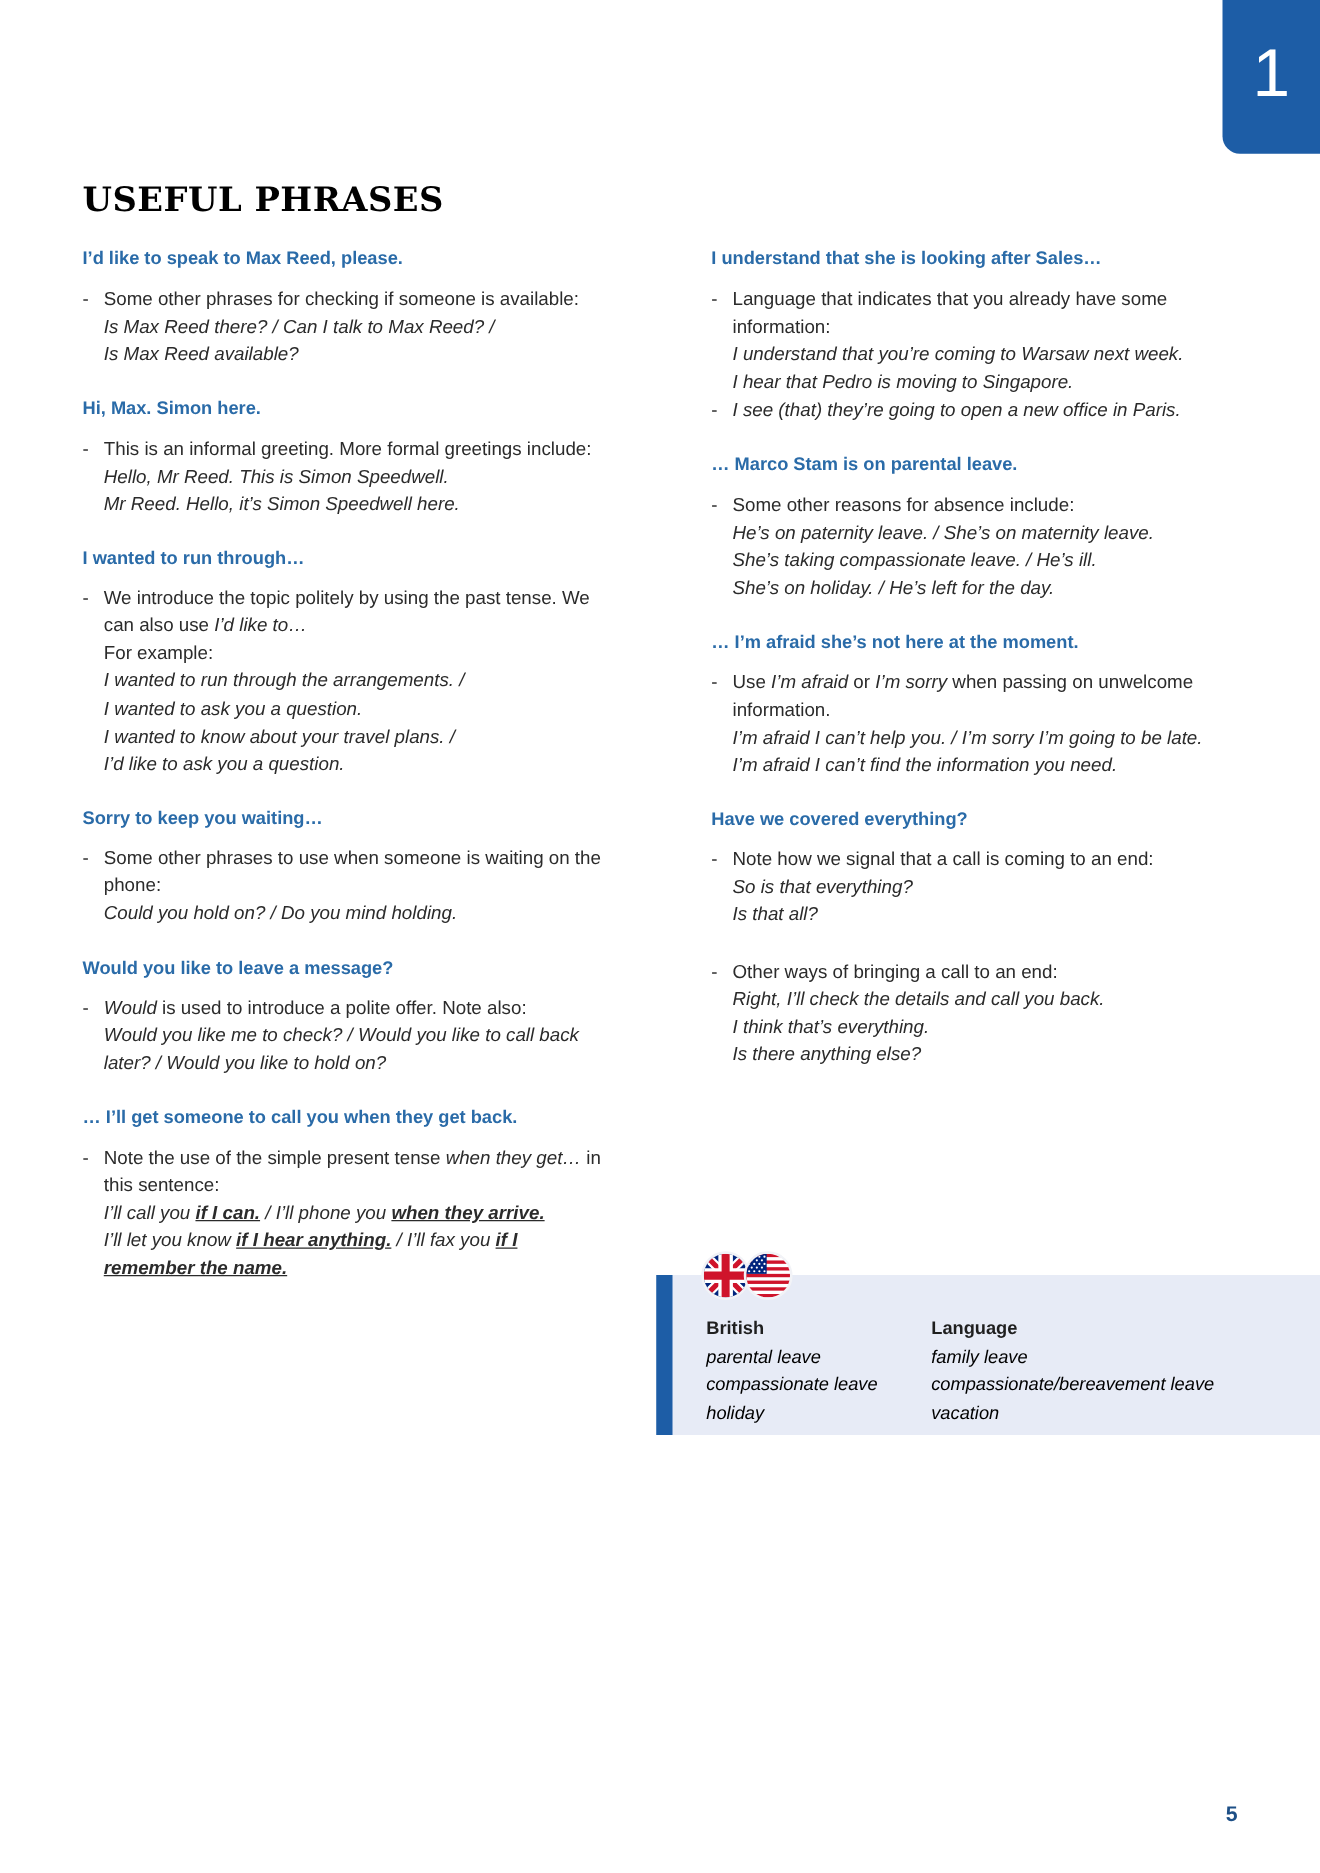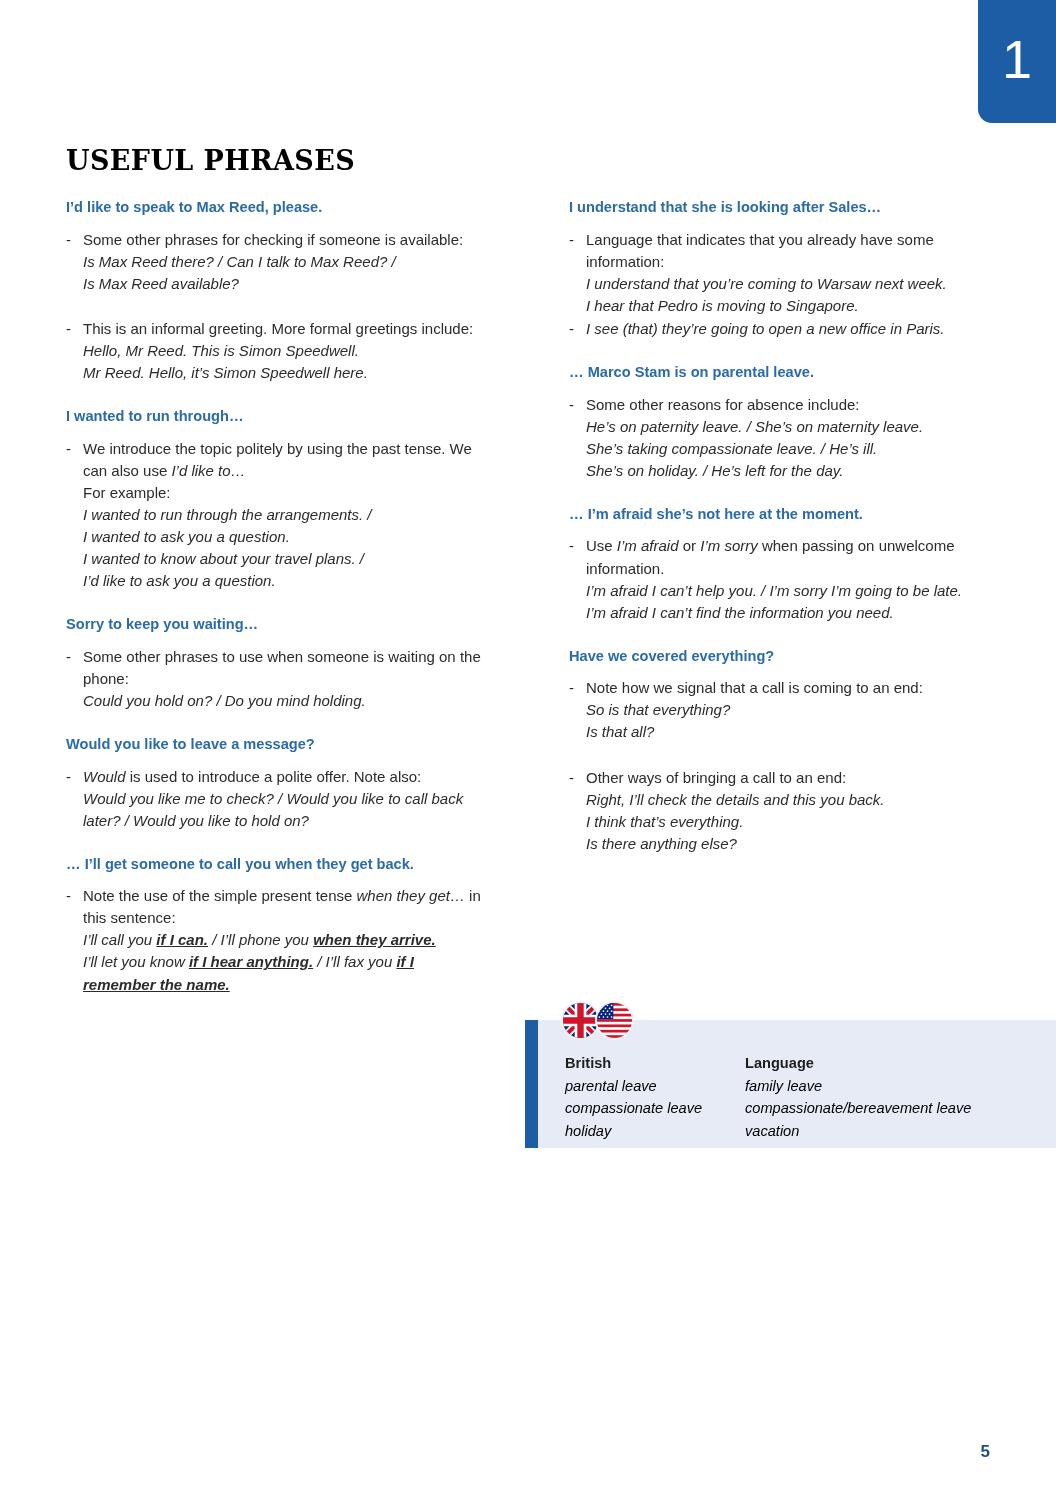--- a/index.html
+++ b/index.html
@@ -195,20 +195,21 @@
   <div class="columns">
     <div class="col" id="col-left">
         <div class="block">
           <div class="phrase-head">I’d like to speak to Max Reed, please.</div>
           <div class="bullet">
             <span class="dash">-</span>
             <span class="btext">Some other phrases for checking if someone is available:<br><span class="ex">Is Max Reed there? / Can I talk to Max Reed? /</span><br><span class="ex">Is Max Reed available?</span></span>
           </div>
         </div>
         <div class="block">
+          <div class="phrase-head">Hi, Max. Simon here.</div>
           <div class="bullet">
             <span class="dash">-</span>
             <span class="btext">This is an informal greeting. More formal greetings include:<br><span class="ex">Hello, Mr Reed. This is Simon Speedwell.</span><br><span class="ex">Mr Reed. Hello, it’s Simon Speedwell here.</span></span>
           </div>
         </div>
         <div class="block">
           <div class="phrase-head">I wanted to run through…</div>
           <div class="bullet">
             <span class="dash">-</span>
             <span class="btext">We introduce the topic politely by using the past tense. We can also use <i>I’d like to…</i><br>For example:<br><span class="ex">I wanted to run through the arrangements. /</span><br><span class="ex">I wanted to ask you a question.</span><br><span class="ex">I wanted to know about your travel plans. /</span><br><span class="ex">I’d like to ask you a question.</span></span>
@@ -265,21 +266,21 @@
         <div class="block">
           <div class="phrase-head">Have we covered everything?</div>
           <div class="bullet">
             <span class="dash">-</span>
             <span class="btext">Note how we signal that a call is coming to an end:<br><span class="ex">So is that everything?</span><br><span class="ex">Is that all?</span></span>
           </div>
         </div>
         <div class="block">
           <div class="bullet">
             <span class="dash">-</span>
-            <span class="btext">Other ways of bringing a call to an end:<br><span class="ex">Right, I’ll check the details and this you back.</span><br><span class="ex">I think that’s everything.</span><br><span class="ex">Is there anything else?</span></span>
+            <span class="btext">Other ways of bringing a call to an end:<br><span class="ex">Right, I’ll check the details and call you back.</span><br><span class="ex">I think that’s everything.</span><br><span class="ex">Is there anything else?</span></span>
           </div>
         </div>
       </div>
   </div>
 
   <div class="compare-wrap">
     <div class="compare-box"></div>
     <div class="compare-bar"></div>
 
     <div class="flags">

